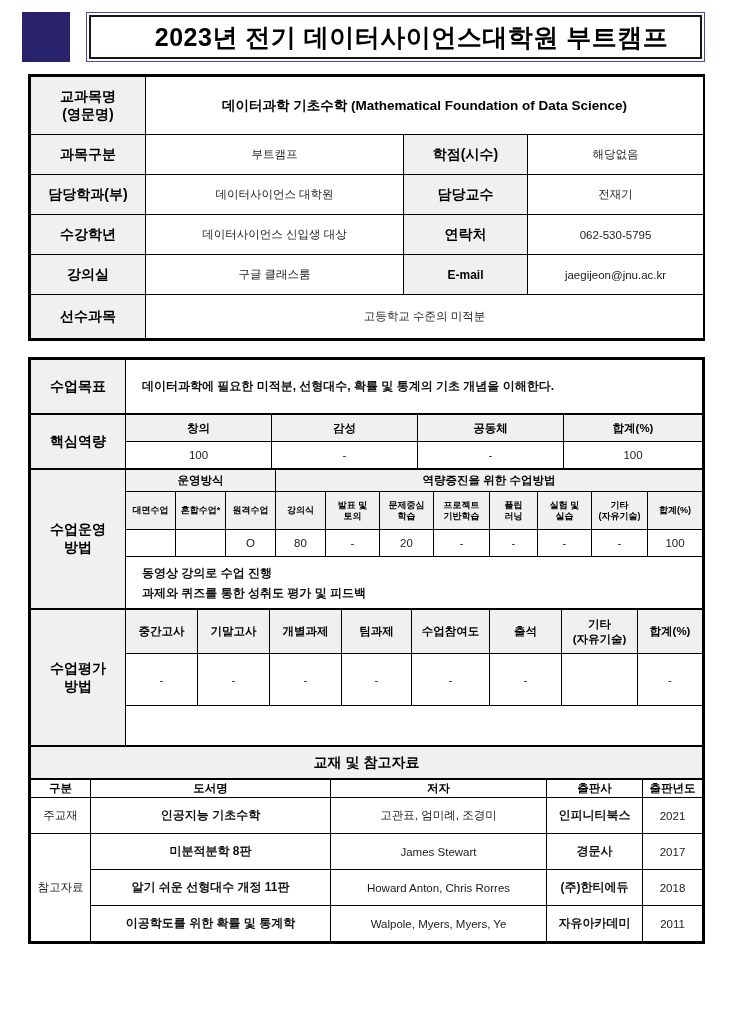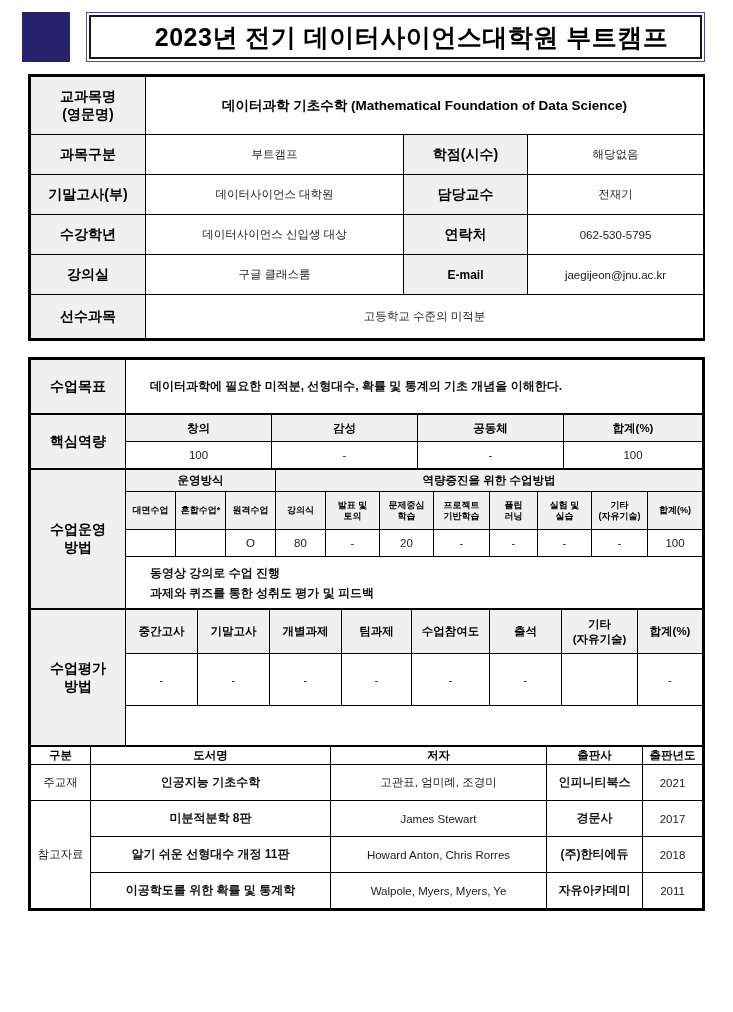--- a/index.html
+++ b/index.html
@@ -16,21 +16,21 @@
 
   
   .tbl-wrap { border:2px solid #000; }
   .gap { height:16px; }
   table { width:100%; border-collapse:collapse; table-layout:fixed; }
   td, th { border:1px solid #000; text-align:center; vertical-align:middle; padding:1px 2px; overflow:hidden; }
   th { background:#f0f0f0; font-weight:bold; font-size:14px; }
   .pre { white-space:pre-line;text-align:center; }
   .val { font-size:11.5px; color:#1b1b1b; font-weight:500; }
   .subject-val { font-size:13.5px; font-weight:bold; }
-  .left { text-align:left; padding-left:24px; }
+  .left { text-align:left; padding-left:16px; }
   .small-th { font-size:11.5px; }
   .tiny-th { font-size:9px; line-height:1.2; padding:1px 0; }
   .email-th { font-size:12px;margin-left:35px; }
   .obj-val { font-size:12px; font-weight:600; color:#111; }
   .note-val { font-size:12px; font-weight:600; color:#111; line-height:1.7; }
   .white-th { background:#fff; }
   .book-val { font-size:12px; font-weight:600; color:#111; }
   .auth-val { font-size:11.5px; color:#1b1b1b; }
   .section-title-th { font-size:14px; }
 </style>
@@ -60,21 +60,21 @@
 (영문명)</th>
         <td colspan="3" class="subject-val">데이터과학 기초수학 (Mathematical Foundation of Data Science)</td>
       </tr>
       <tr style="height:40px">
         <th>과목구분</th>
         <td class="val">부트캠프</td>
         <th>학점(시수)</th>
         <td class="val">해당없음</td>
       </tr>
       <tr style="height:40px">
-        <th>기말고사(부)</th>
+        <th>담당학과(부)</th>
         <td class="val">데이터사이언스 대학원</td>
         <th>담당교수</th>
         <td class="val">전재기</td>
       </tr>
       <tr style="height:40px">
         <th>수강학년</th>
         <td class="val">데이터사이언스 신입생 대상</td>
         <th>연락처</th>
         <td class="val">062-530-5795</td>
       </tr>
@@ -230,20 +230,27 @@
         <td class="val">-</td>
         <td class="val"></td>
         <td class="val">-</td>
       </tr>
       <tr style="height:40px">
         <td colspan="8" class="val left"></td>
       </tr>
     </tbody>
       </table>
 
+    <table>
+      <tbody>
+          <tr style="height:32px">
+        <th class="section-title-th">교재 및 참고자료</th>
+      </tr>
+    </tbody>
+      </table>
 
     <table>
       <colgroup>
           <col style="width:60px">
           <col style="width:240px">
           <col style="width:216px">
           <col style="width:96px">
           <col>
         </colgroup>
       <tbody>

